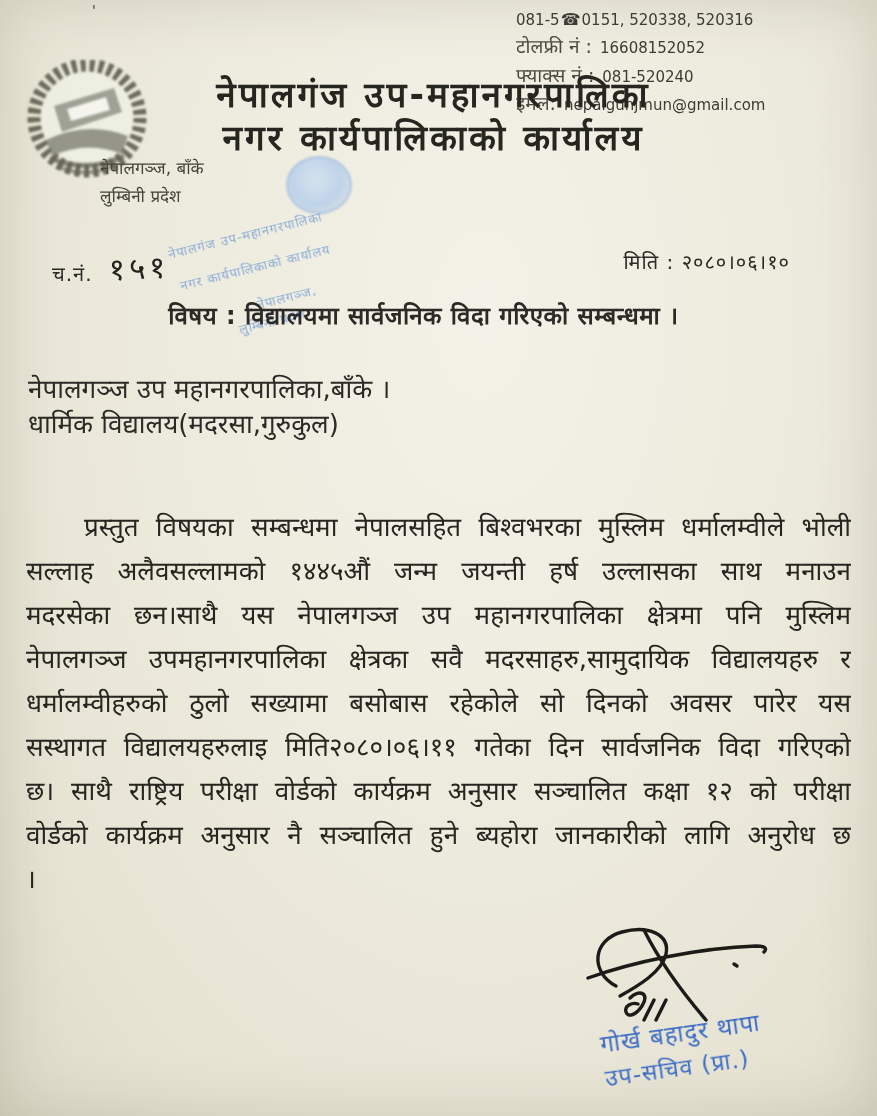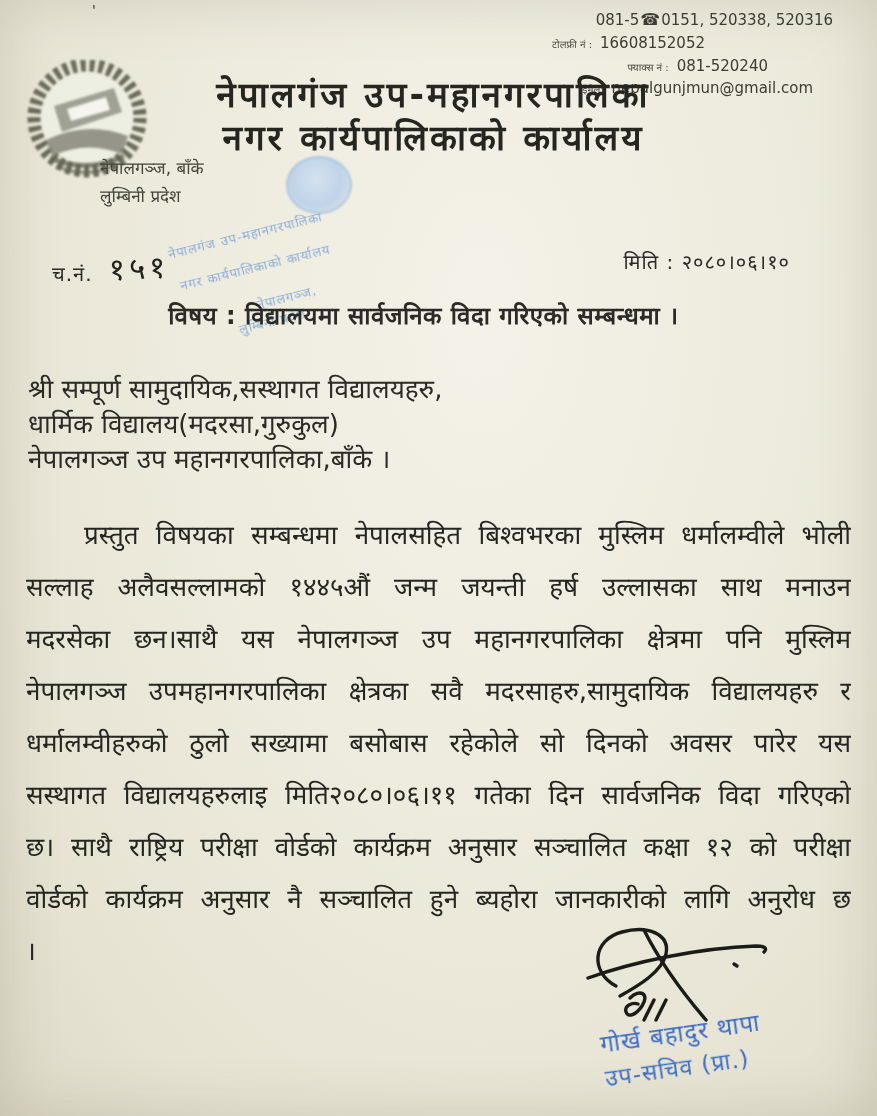--- a/index.html
+++ b/index.html
@@ -9,26 +9,26 @@
   .paper {
     position:relative; width:877px; height:1116px; overflow:hidden;
     background: radial-gradient(ellipse at 55% 28%, #f4f2e8 0%, #edebdd 45%, #e6e3d3 80%, #dcd9c7 100%);
     box-shadow: inset 0 0 60px rgba(90,85,60,.18);
     color:#2b2a26;
   }
 
   .stray-mark { position:absolute; left:92px; top:2px; font-size:14px; color:#3a3a35; }
 
   
-  .contact { position:absolute; top:8px; right:44px; text-align:right; font-size:15px; line-height:1.5; color:#3c3b34; }
+  .contact { position:absolute; top:8px; right:44px; font-size:15px; line-height:1.5; color:#3c3b34; }
   .contact .row { white-space:nowrap; }
   .contact .r2 { margin-right:128px; }
   .contact .r3 { margin-right:65px; }
   .contact .r4 { margin-right:20px; }
-  .contact .lbl { font-size:10px; color:#4a493f; margin-right:8px; }
+  .contact .lbl { font-size:19px; color:#4a493f; margin-right:8px; }
   .phone-ic { font-size:16px; margin:0 1px; }
 
   
   .emblem { position:absolute; left:16px; top:60px; filter: blur(0.9px); opacity:.92; }
 
   
   .titles { position:absolute; left:100px; right:110px; top:74px; text-align:center; }
   .title-main { font-size:35px; font-weight:bold; letter-spacing:3px; line-height:1.22; color:#262620; }
   .addr { position:absolute; left:100px; right:110px; text-align:left; color:#45443a; }
   .addr1 { top:156px; font-size:17px; }
@@ -52,21 +52,21 @@
   .date { position:absolute; top:248px; right:87px; font-size:20px; letter-spacing:1px;margin-left:48px; }
 
   
   .subject { position:absolute; left:90px; right:120px; top:298px; text-align:center; font-size:24px; font-weight:700; letter-spacing:.5px; }
 
   
   .recipient { position:absolute; left:28px; top:372px; font-size:26px; line-height:35px; }
 
   
   .body-text { position:absolute; left:26px; right:26px; top:505px; font-size:26px; line-height:44px; color:#262621; }
-  .bl { text-align:justify; text-align-last:justify; white-space:nowrap; overflow:hidden;margin-top:8px; }
+  .bl { text-align:justify; text-align-last:justify; white-space:nowrap; overflow:hidden; }
   .bl.first { text-indent:58px; }
   .bl.loose { text-align-last:auto; }
 
   
   .sig-svg { position:absolute; left:578px; top:920px; }
   .sig-stamp { position:absolute; left:598px; top:1028px; transform: rotate(-8deg); transform-origin:left top;
     color:#3b6cc5; letter-spacing:1px; line-height:1.45; filter: blur(.3px); }
   .sig-name { font-size:24px; }
   .sig-post { font-size:23px; }
 </style>
@@ -121,23 +121,22 @@
     <span>च.नं.</span><span class="hand">१५१</span>
   </div>
   <div class="date">
     <span>मिति :</span>
     <span>२०८०।०६।१०</span>
   </div>
 
   <div class="subject">विषय : विद्यालयमा सार्वजनिक विदा गरिएको सम्बन्धमा ।</div>
 
   <div class="recipient">
-    <div>श्री सम्पूर्ण सामुदायिक,सस्थागत विद्यालयहरु,</div>
+    <div>नेपालगञ्ज उप महानगरपालिका,बाँके ।</div>
     <div>धार्मिक विद्यालय(मदरसा,गुरुकुल)</div>
-    <div>नेपालगञ्ज उप महानगरपालिका,बाँके ।</div>
   </div>
 
   <div class="body-text">
     <div class="bl first">प्रस्तुत विषयका सम्बन्धमा नेपालसहित बिश्वभरका मुस्लिम धर्मालम्वीले भोली</div>
     <div class="bl">सल्लाह अलैवसल्लामको १४४५औं जन्म जयन्ती हर्ष उल्लासका साथ मनाउन</div>
     <div class="bl">मदरसेका छन।साथै यस नेपालगञ्ज उप महानगरपालिका क्षेत्रमा पनि मुस्लिम</div>
     <div class="bl">नेपालगञ्ज उपमहानगरपालिका क्षेत्रका सवै मदरसाहरु,सामुदायिक विद्यालयहरु र</div>
     <div class="bl">धर्मालम्वीहरुको ठुलो सख्यामा बसोबास रहेकोले सो दिनको अवसर पारेर यस</div>
     <div class="bl">सस्थागत विद्यालयहरुलाइ मिति२०८०।०६।११ गतेका दिन सार्वजनिक विदा गरिएको</div>
     <div class="bl">छ। साथै राष्ट्रिय परीक्षा वोर्डको कार्यक्रम अनुसार सञ्चालित कक्षा १२ को परीक्षा</div>

